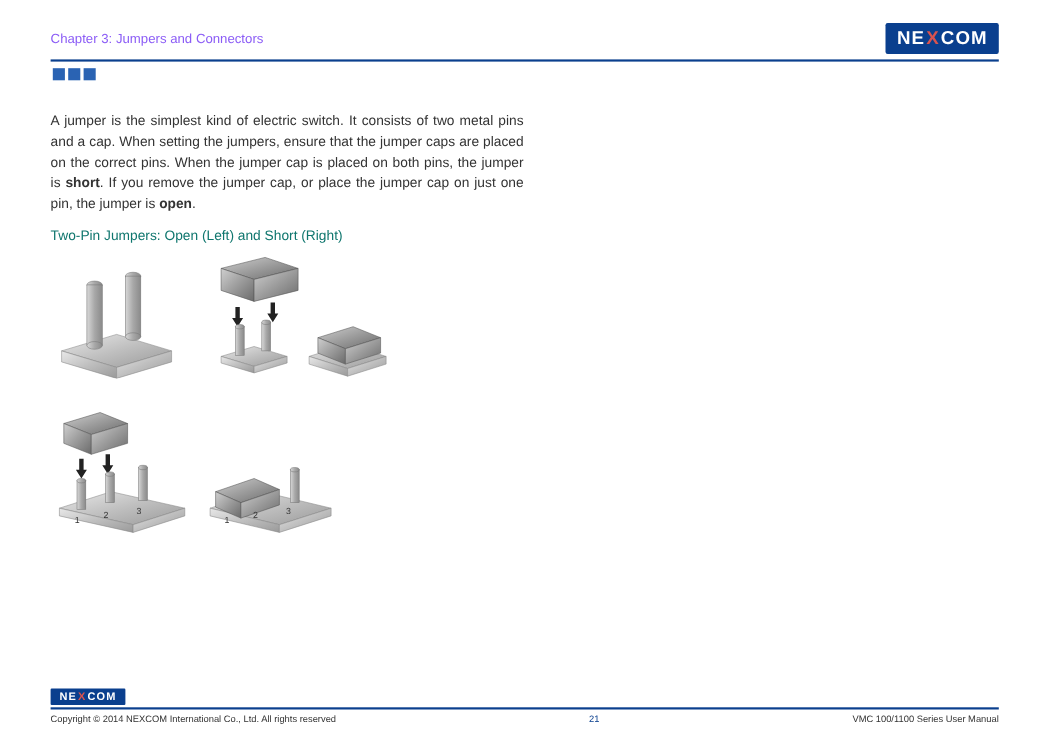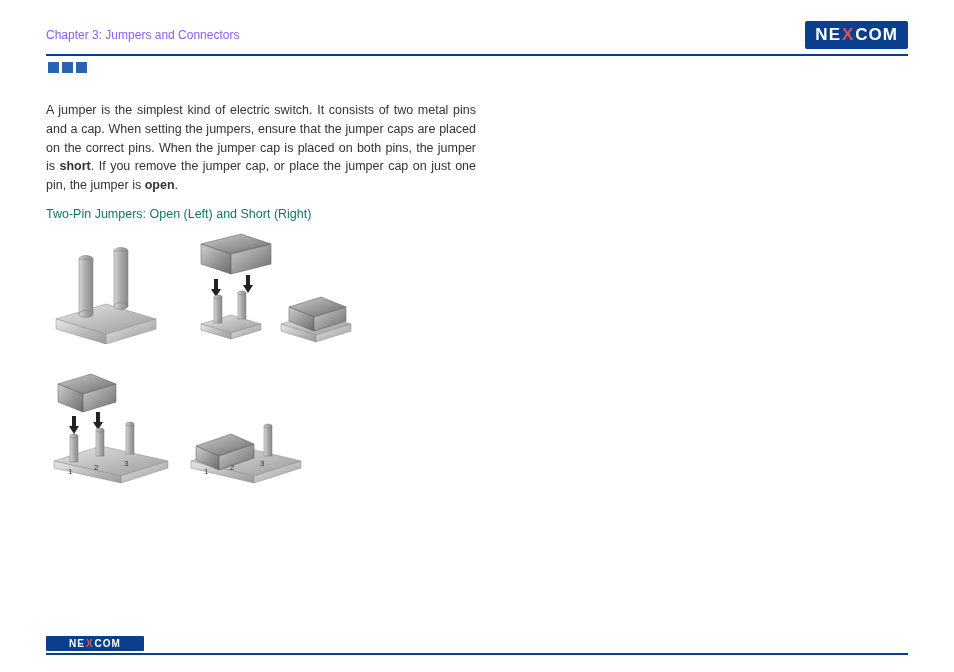--- a/index.html
+++ b/index.html
@@ -77,21 +77,21 @@
   .illus-row { margin-bottom: 18px; }
   .footer {
     position: absolute;
     left: 46px; right: 46px; bottom: 14px;
   }
   .footer-logo {
     background: #0a3f8e;
     color: #fff;
     font-weight: bold;
     font-size: 10px;
-    padding: 2px 23px;
+    padding: 2px 8px;
     letter-spacing: 1px;
     display: inline-block;
     border-radius: 1px;
   }
   .footer-hr {
     border: none;
     border-top: 2px solid #0a3f8e;
     margin-top: 2px;
     margin-bottom: 3px;
   }
@@ -236,13 +236,18 @@
       </svg>
     </div>
   </div>
 </div>
 
 <div class="footer">
   <div class="footer-logo">
     <span>NE</span><span class="logo-x">X</span><span>COM</span>
   </div>
   <hr class="footer-hr">
+  <div class="footer-row">
+    <span>Copyright © 2014 NEXCOM International Co., Ltd. All rights reserved</span>
+    <span class="page-num">21</span>
+    <span>VMC 100/1100 Series User Manual</span>
+  </div>
 </div>
 
 </body></html>

